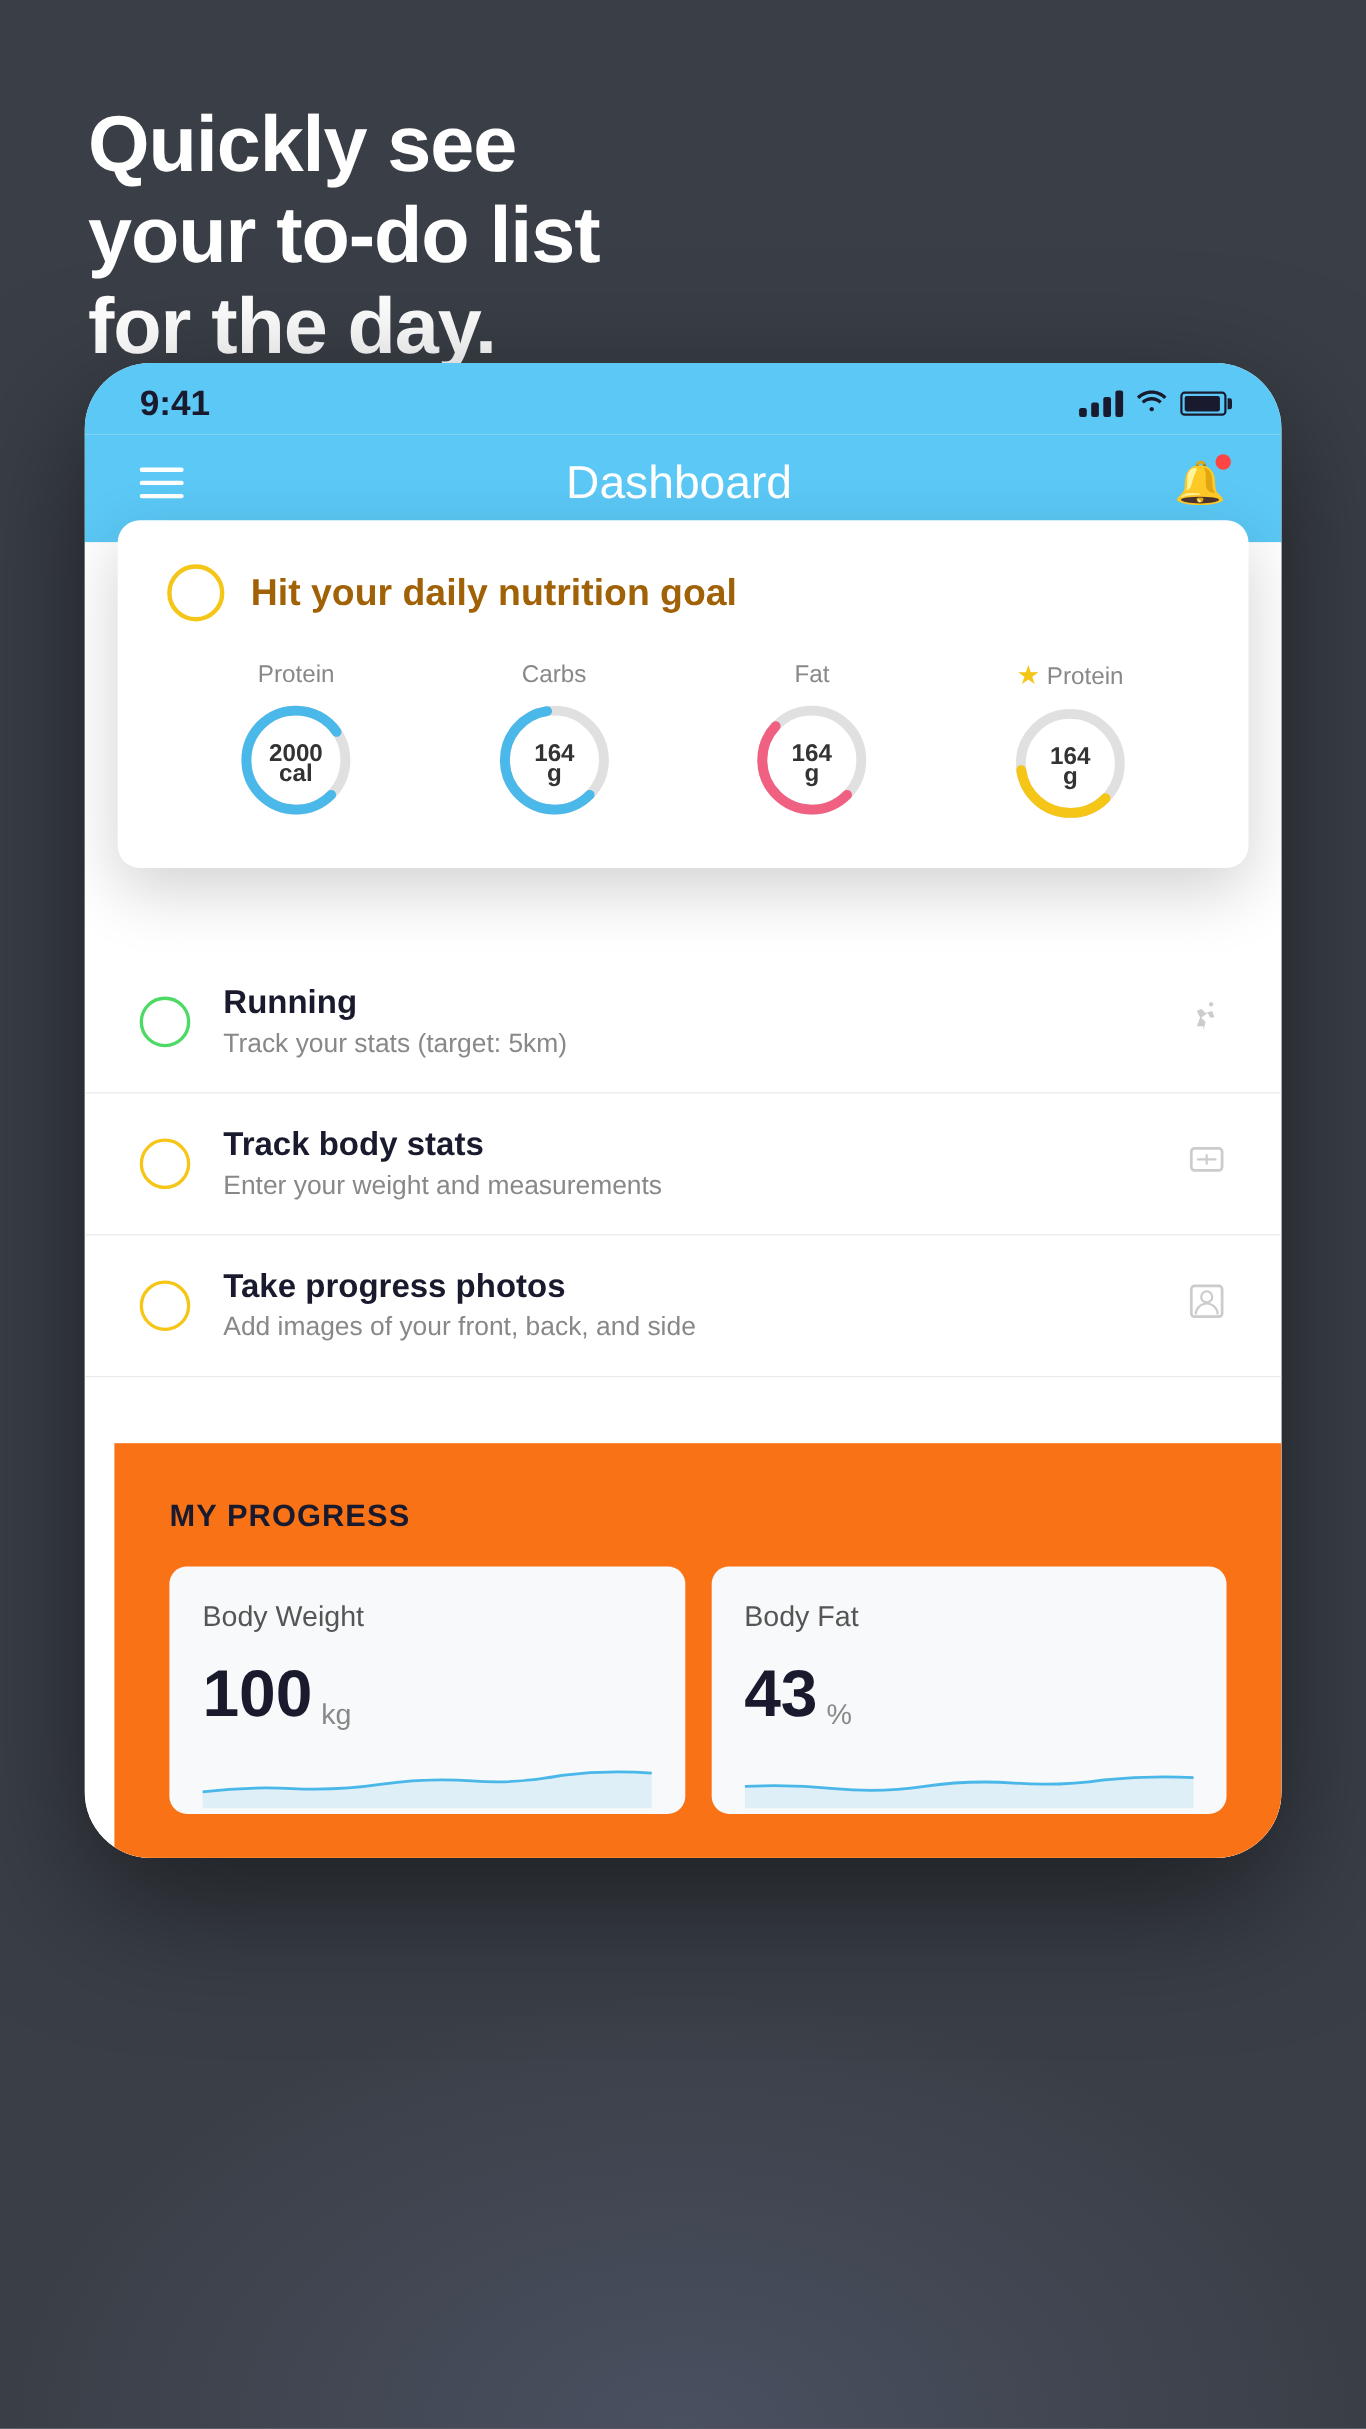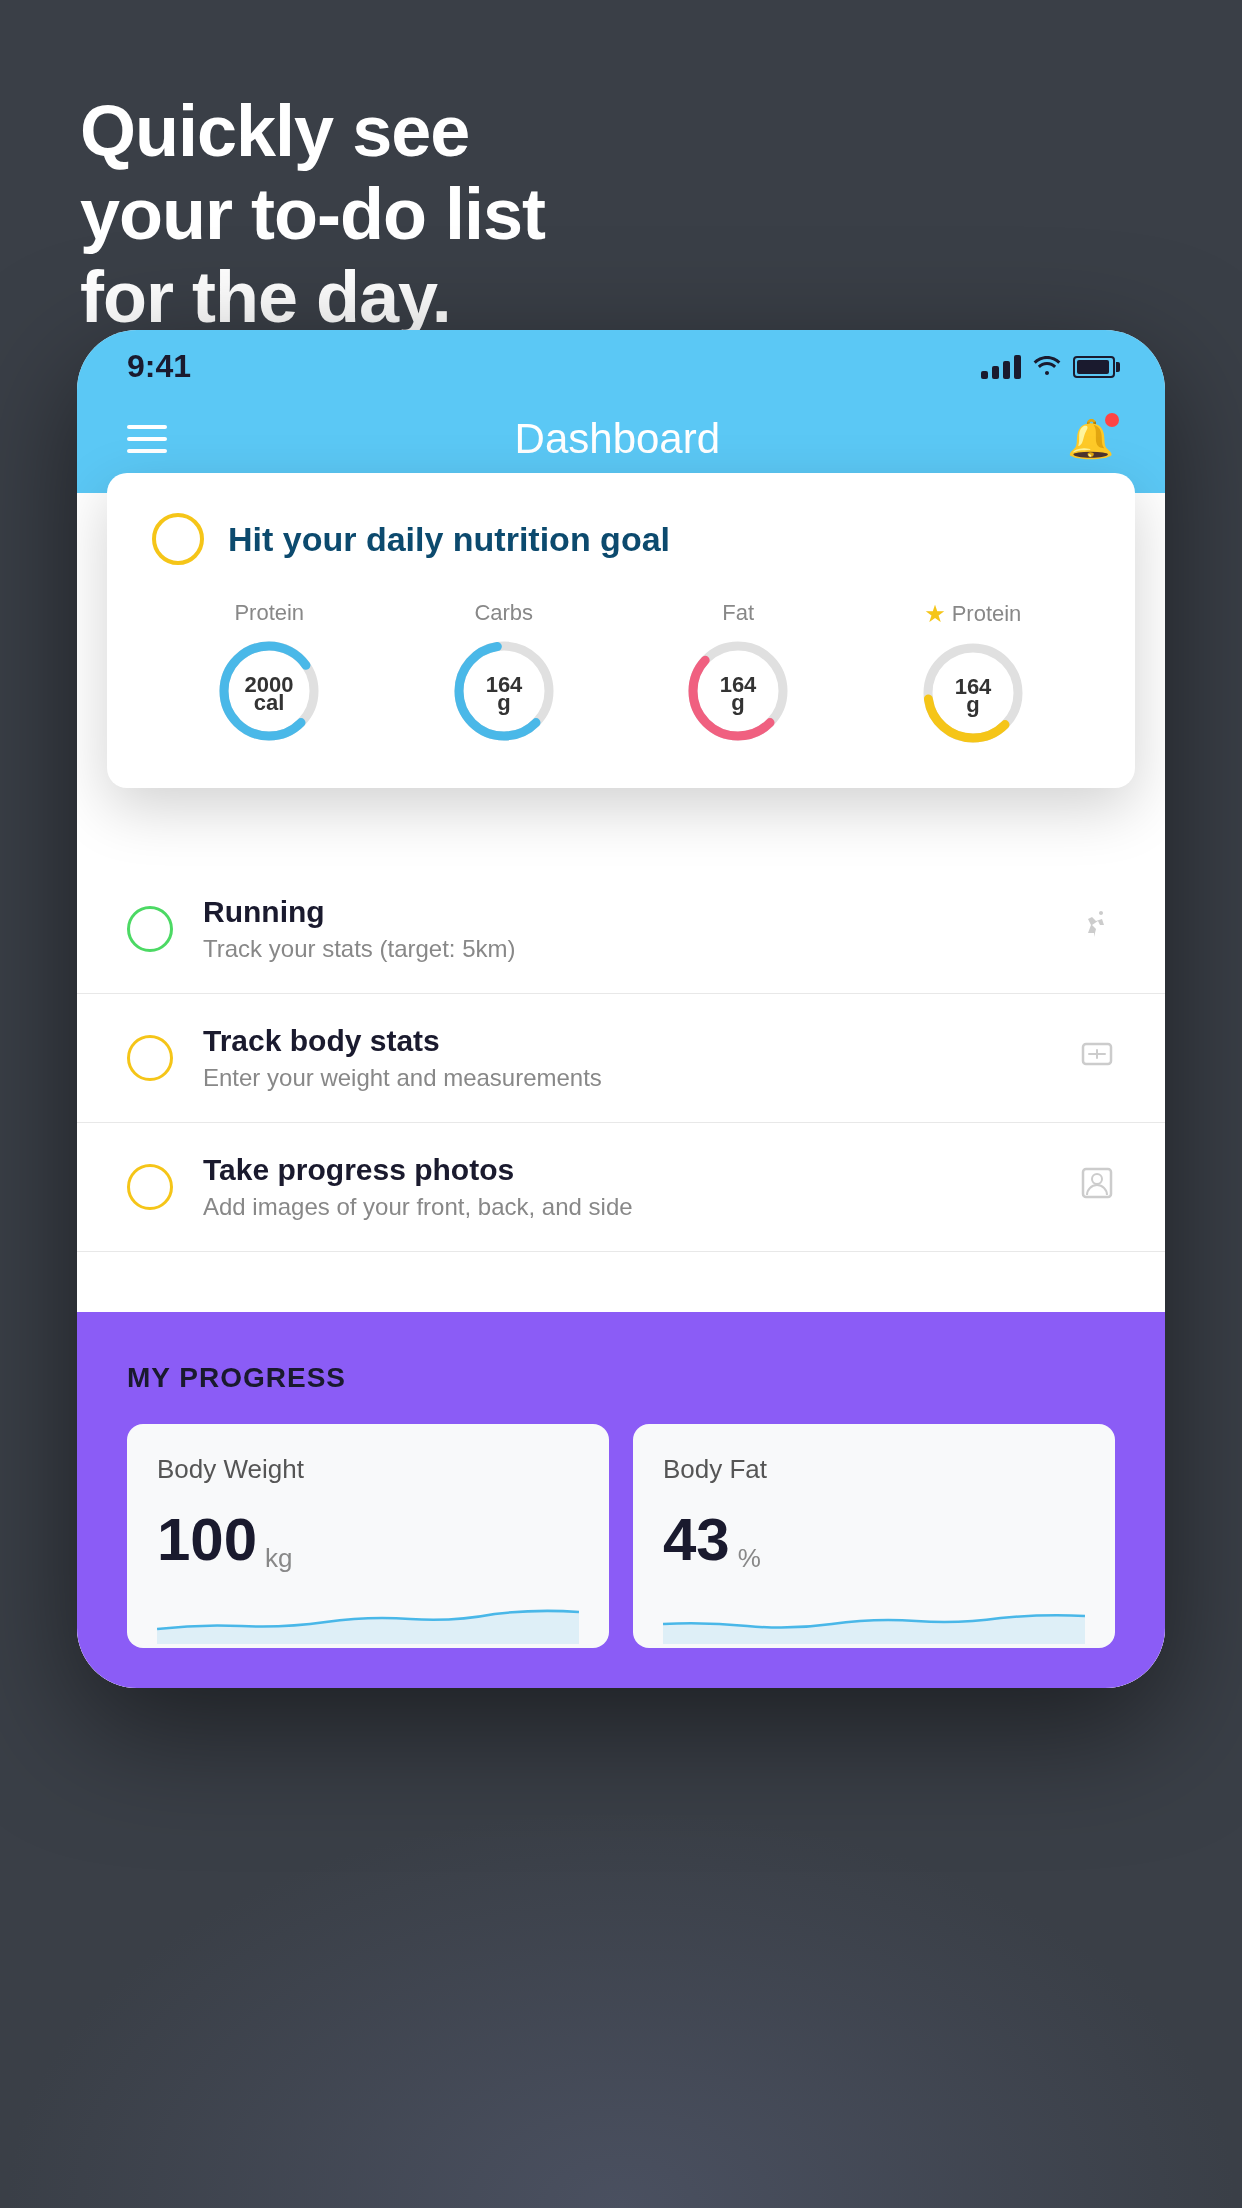--- a/index.html
+++ b/index.html
@@ -210,21 +210,21 @@
       width: 52px;
       height: 52px;
       border-radius: 50%;
       border: 4px solid #f5c518;
       flex-shrink: 0;
     }
 
     .card-title {
       font-size: 34px;
       font-weight: 600;
-      color: #0c4a6e;
+      color: #a16207;
     }
 
     .nutrition-rings {
       display: flex;
       justify-content: space-around;
     }
 
     .ring-item {
       display: flex;
       flex-direction: column;
@@ -303,21 +303,22 @@
     }
 
     .todo-icon {
       color: #bbb;
       font-size: 36px;
     }
 
     
     .progress-section {
       padding: 50px 50px 40px;
-      background: #8b5cf6;
+      background: #f97316;
+      margin-left: 27px;
     }
 
     .progress-header {
       font-size: 28px;
       font-weight: 700;
       letter-spacing: 1px;
       color: #1a1a2e;
       text-transform: uppercase;
       margin-bottom: 30px;
     }

